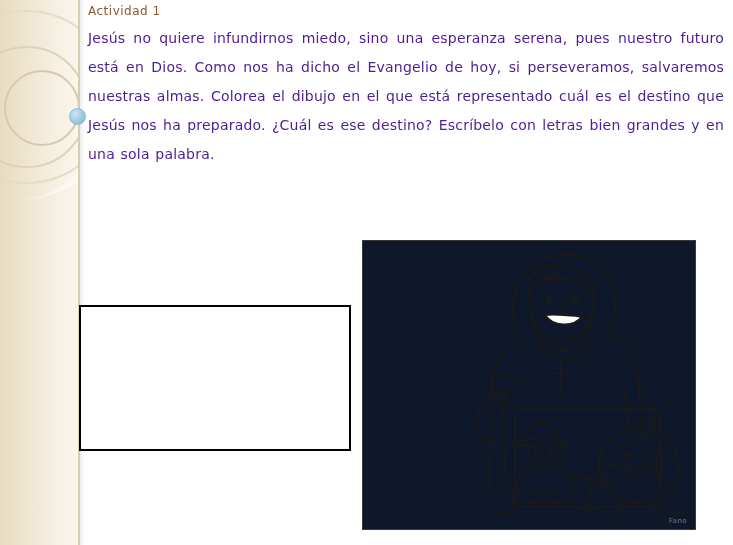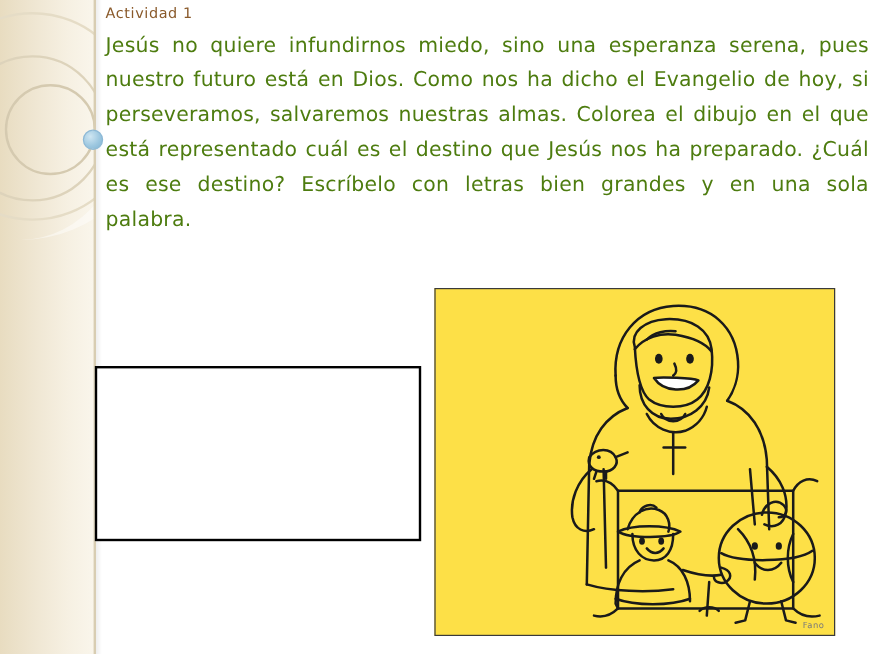--- a/index.html
+++ b/index.html
@@ -107,23 +107,23 @@
     white-space: nowrap;
   }
 
   
   .body-text {
     position: absolute;
     left: 88px;
     top: 24px;
     width: 636px;
     font-family: "DejaVu Sans", sans-serif;
-    font-size: 17px;
+    font-size: 14px;
     line-height: 29px;
-    color: #4d7c0f;
+    color: #4c1d95;
     text-align: justify;
     letter-spacing: 0.2px;
     word-spacing: 1px;
   }
 
   
   .answer-box {
     position: absolute;
     left: 79px;
     top: 305px;
@@ -134,21 +134,21 @@
   }
 
   
   .illustration {
     position: absolute;
     left: 362px;
     top: 240px;
     width: 332px;
     height: 288px;
     border: 1px solid #3a3a3a;
-    background: #fde047;
+    background: #0f172a;
     overflow: hidden;
   }
   .illustration svg {
     display: block;
   }
   .caption-sign {
     position: absolute;
     right: 8px;
     bottom: 4px;
     font-family: "DejaVu Sans", sans-serif;

